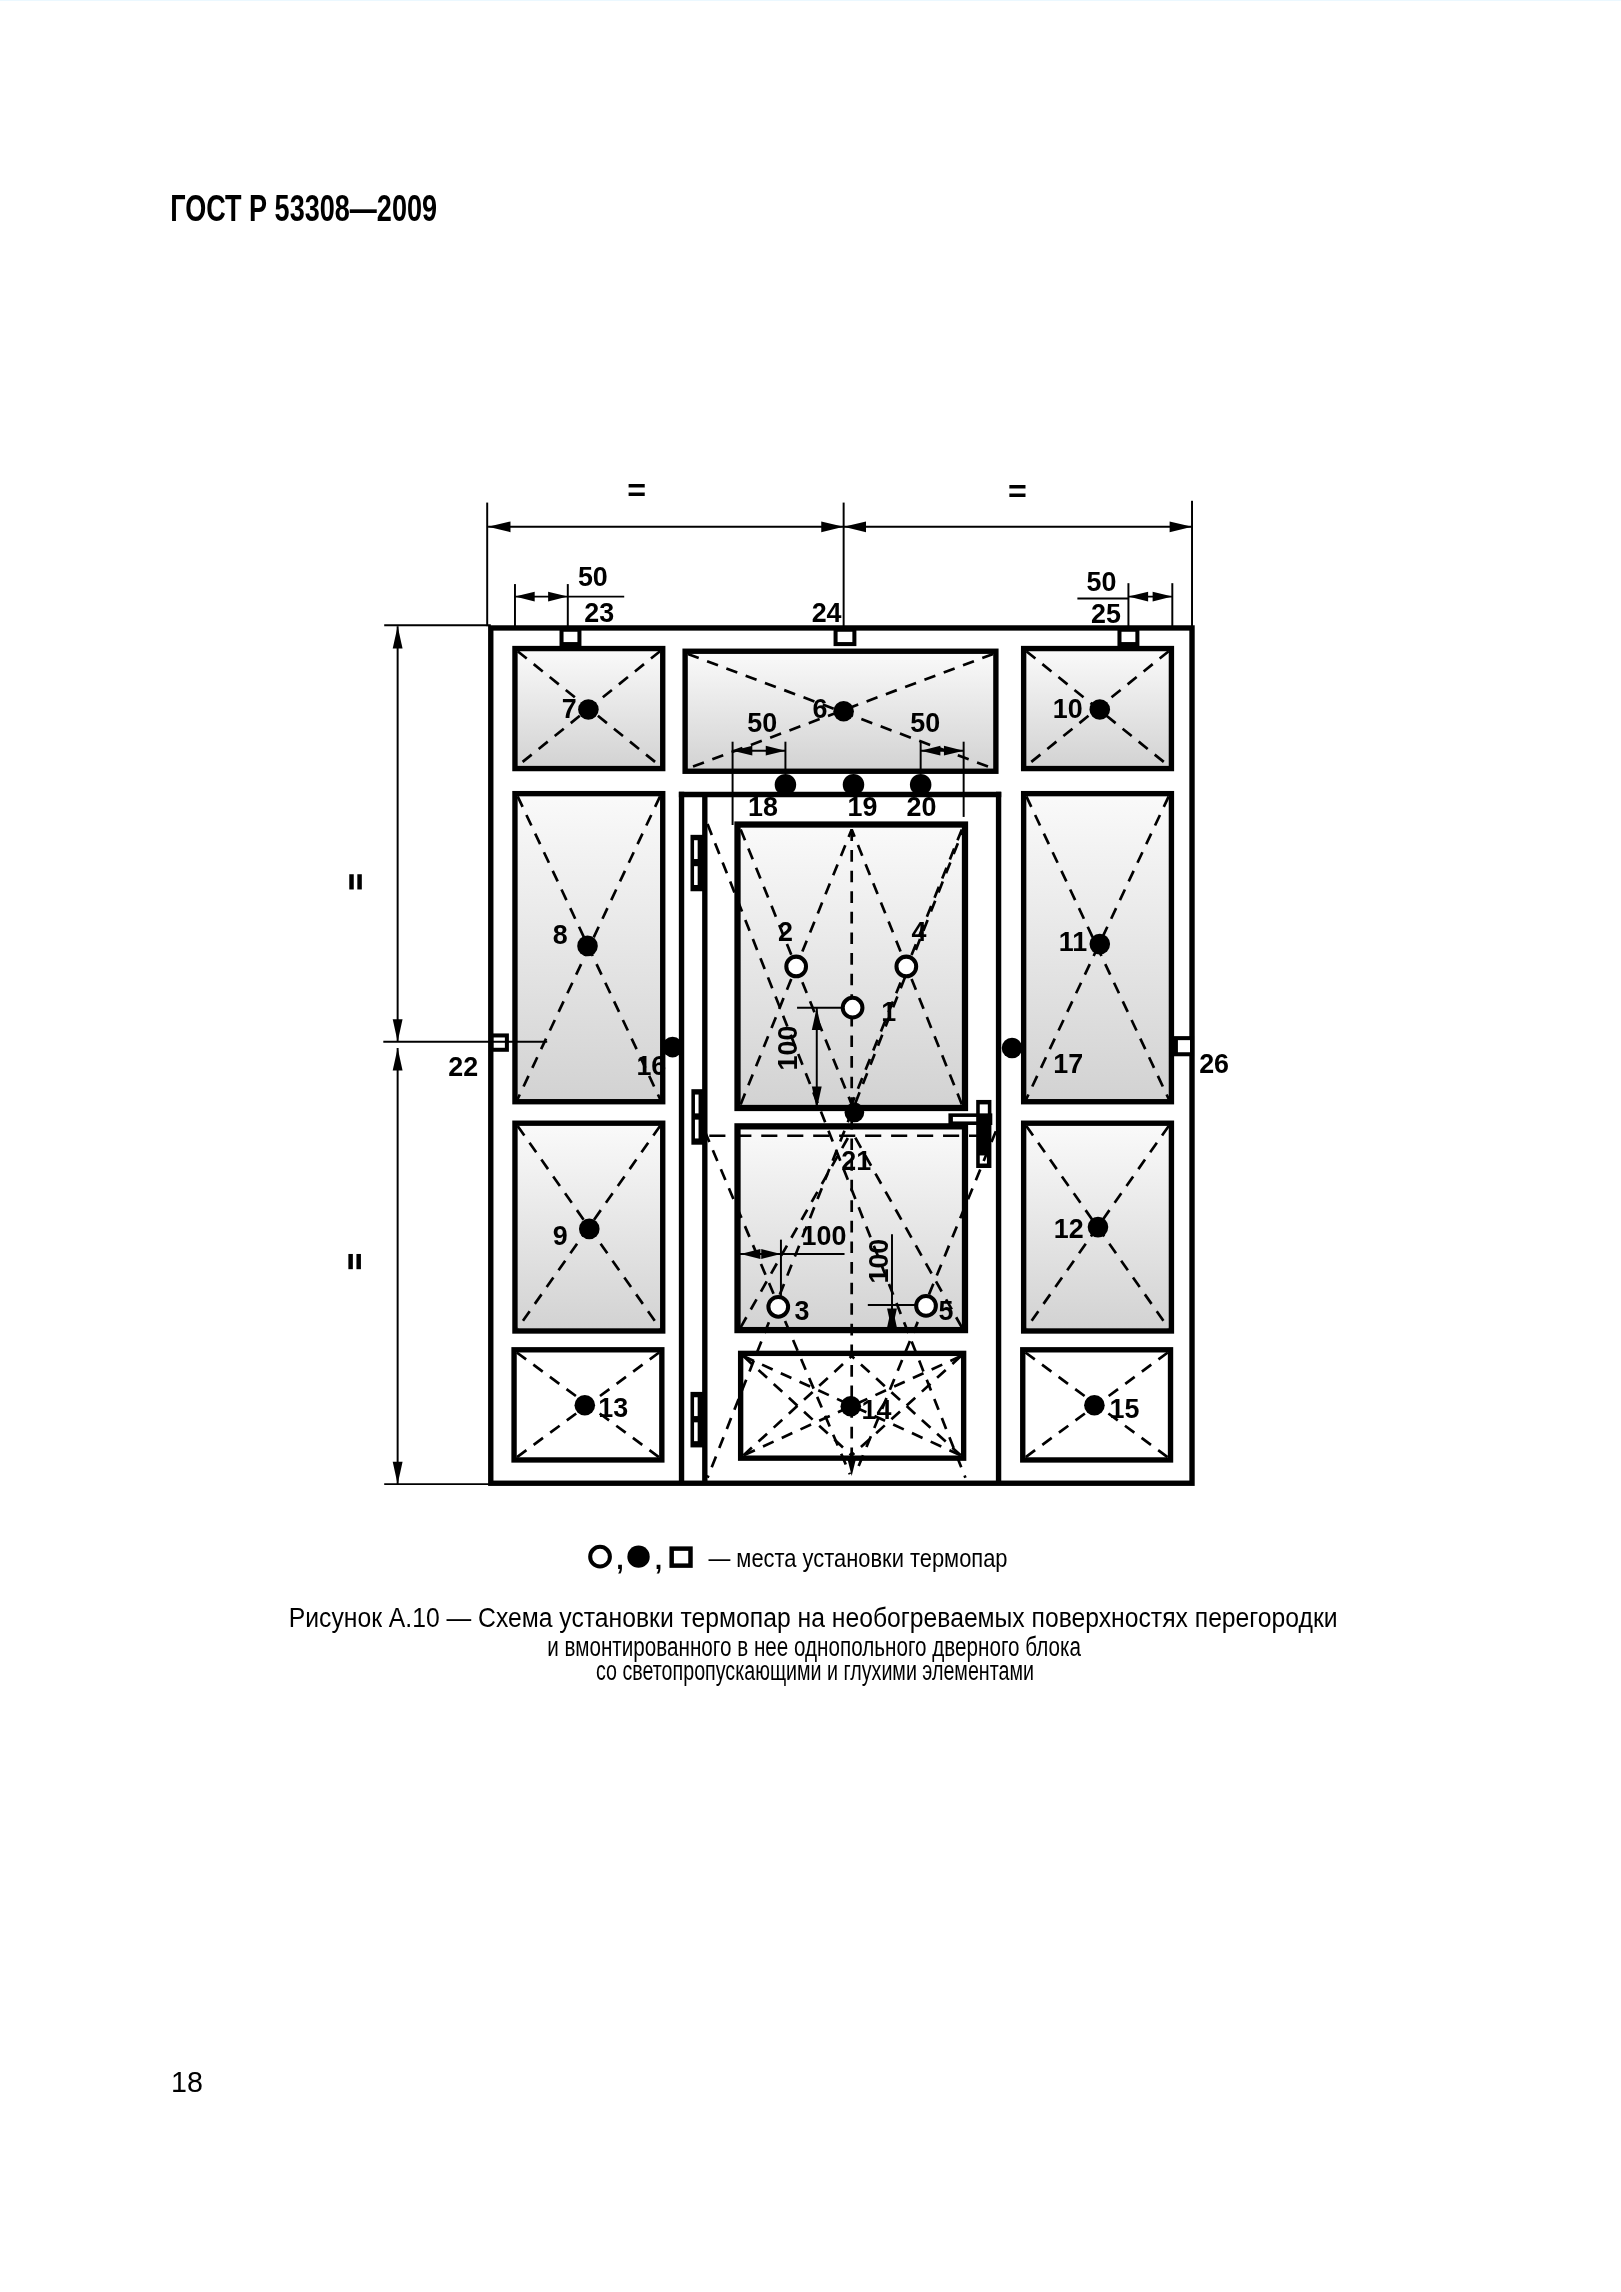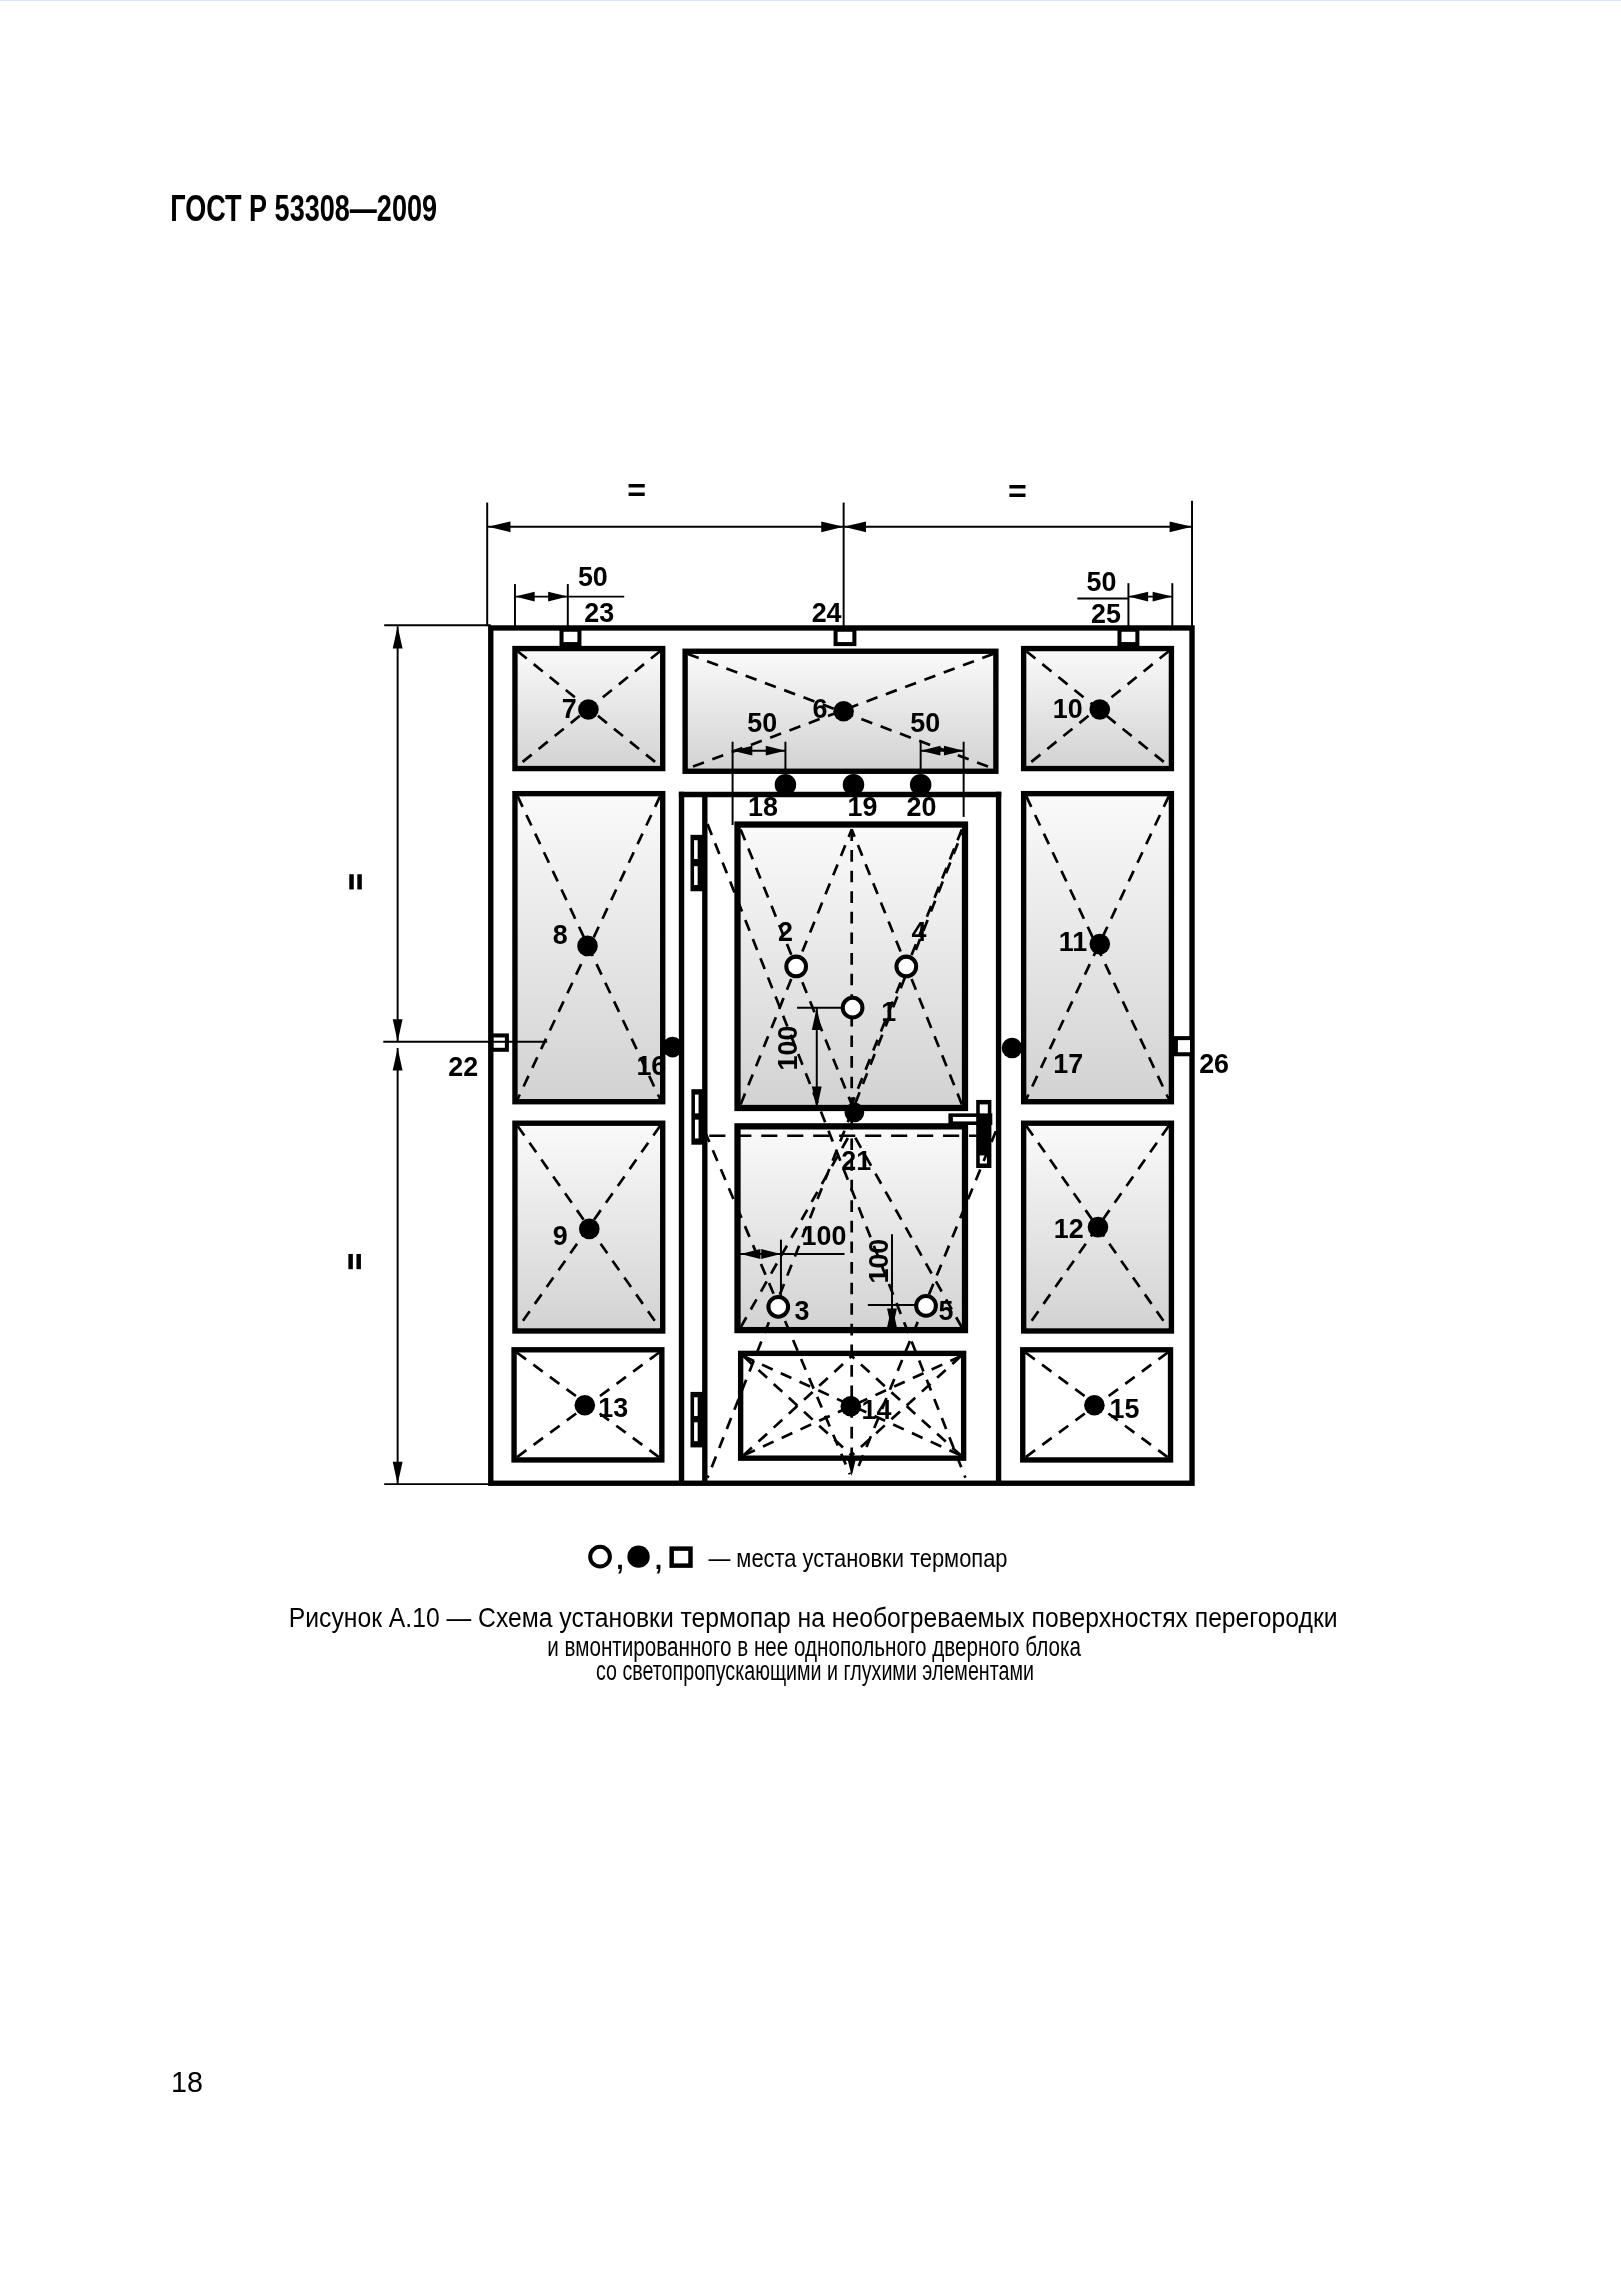--- a/index.html
+++ b/index.html
@@ -1,16 +1,16 @@
 <!DOCTYPE html>
 <html style="font-size:14.3px"><head>
 <meta charset="utf-8">
 <style>
 html,body{margin:0;padding:0;background:#fff;}
-#page{width:1621px;height:2223px;position:relative;background:#1d4ed8;font-family:"Liberation Sans",sans-serif;-webkit-font-smoothing:antialiased;}
+#page{width:1621px;height:2223px;position:relative;background:#7dd3fc;font-family:"Liberation Sans",sans-serif;-webkit-font-smoothing:antialiased;}
 text{font-family:"Liberation Sans",sans-serif;fill:#000;}
 .b{font-weight:bold;}
 </style>
 </head>
 <body>
 <div id="page">
 <svg width="1621" height="2293" viewBox="0 0 1810 2560">
 <defs>
 <linearGradient id="g" x1="0" y1="0" x2="0" y2="1">
 <stop offset="0" stop-color="#fafafa"></stop>

